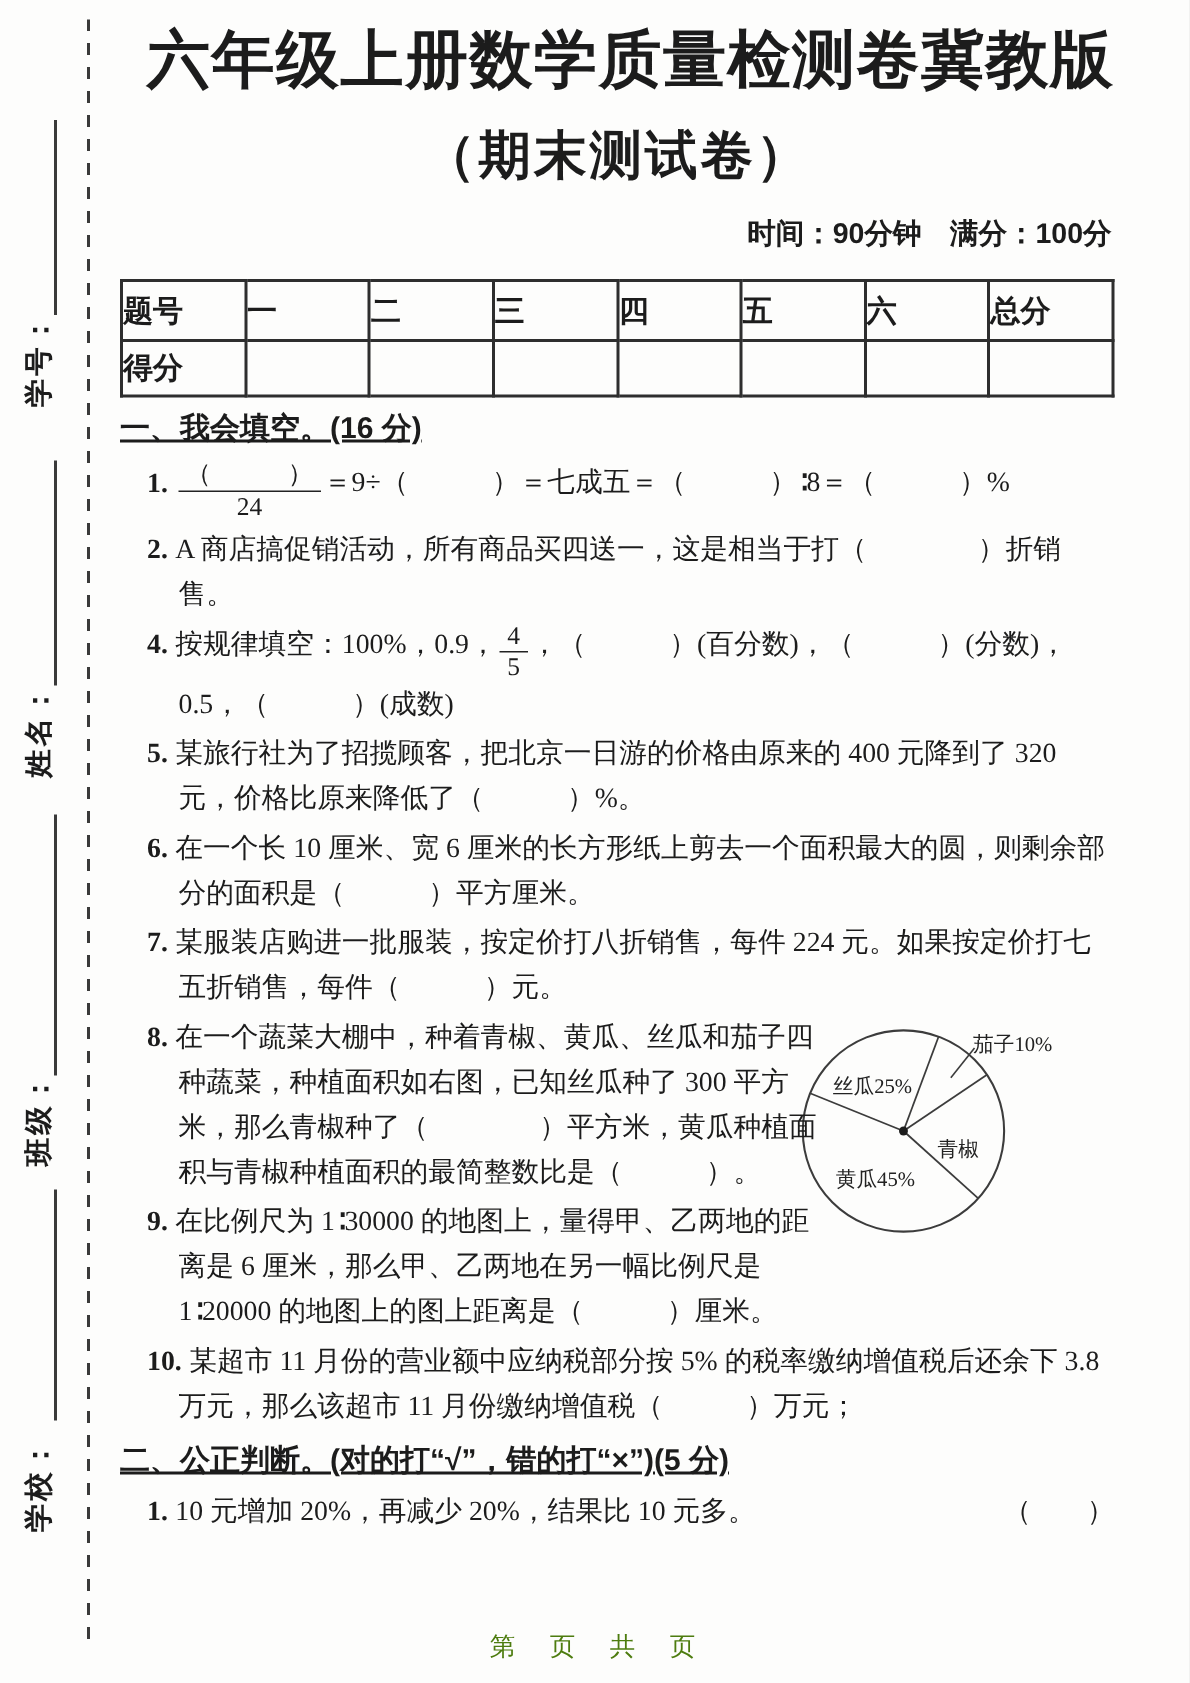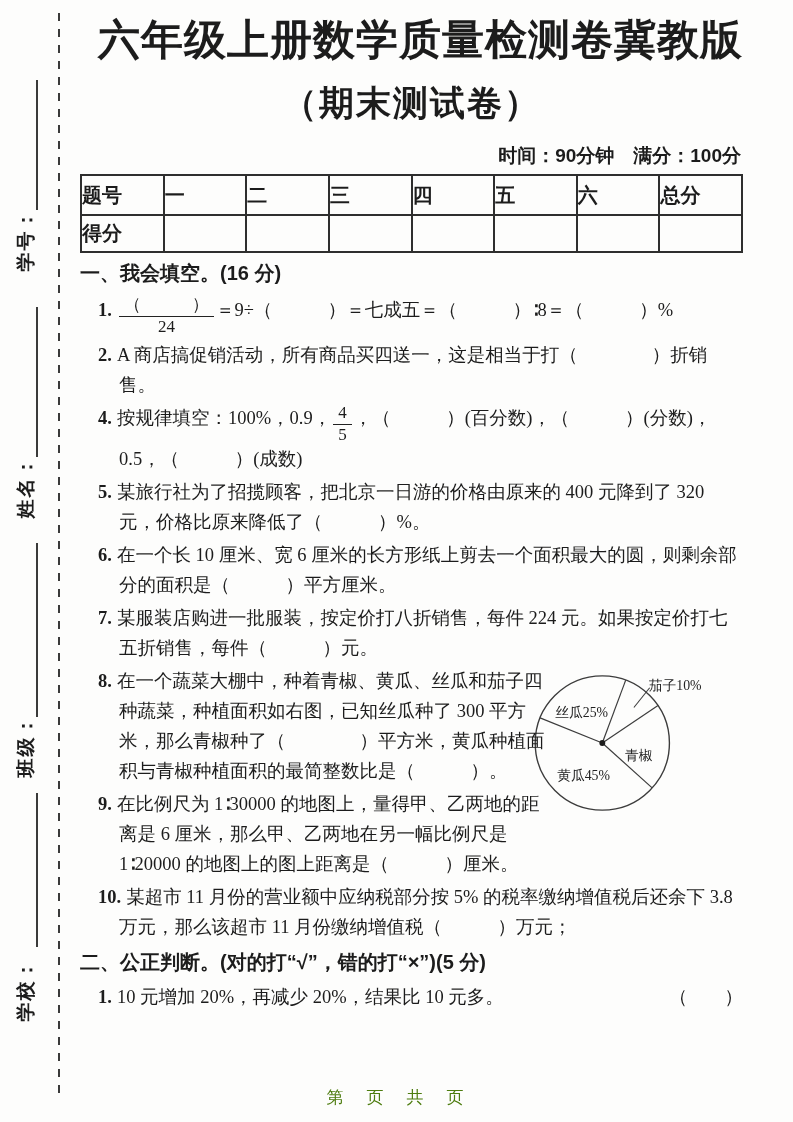--- a/index.html
+++ b/index.html
@@ -20,31 +20,31 @@
   .l3 { top: 543px; height: 174px; }
   .l4 { top: 793px; height: 154px; }
   .p1 { top: 240px; } .p2 { top: 487px; } .p3 { top: 746px; } .p4 { top: 990px; }
 
   
   .content { position: absolute; left: 80px; top: 0; width: 663px; }
   .title { margin-top: 16px; text-align: right; font-size: 42px; font-weight: bold;
            font-family: "Liberation Sans", "DejaVu Sans", sans-serif; letter-spacing: 1px; line-height: 1.15; }
   .subtitle { margin-top: 16px; text-align: center; font-size: 35px; font-weight: bold;
               font-family: "Liberation Sans", "DejaVu Sans", sans-serif; letter-spacing: 2px; }
-  .meta { margin-top: 16px; margin-bottom: 5px; text-align: right; font-size: 19px; font-weight: bold;
+  .meta { margin-top: 16px; margin-bottom: 17px; text-align: right; font-size: 19px; font-weight: bold;
           font-family: "Liberation Sans", "DejaVu Sans", sans-serif; padding-right: 2px; }
 
   table.score { width: 100%; border-collapse: collapse; table-layout: fixed; }
   table.score th, table.score td { border: 2px solid #2e2e2e; text-align: left;
           font-family: "Liberation Sans", "DejaVu Sans", sans-serif; font-weight: bold; font-size: 20px; }
   table.score tr.hdr  { height: 40px; }
   table.score tr.scr  { height: 37px; }
 
   .sec-head { margin-top: 7px; font-size: 20px; font-weight: bold;
-              font-family: "Liberation Sans", "DejaVu Sans", sans-serif; }
+              font-family: "Liberation Sans", "DejaVu Sans", sans-serif; text-decoration: underline; }
 
   .q { font-size: 18.5px; line-height: 30px; margin-top: 4px;
        padding-left: 39px; text-indent: -21px; }
   .q .qnum { font-weight: bold; padding-right: 5px; }
   .q2l { margin-top: 3px; }
 
   .frac { display: inline-block; text-align: center; vertical-align: -0.9em;
           line-height: 1.1; font-size: 17px; margin: 0 2px; text-indent: 0; }
   .frac .fn { display: block; border-bottom: 1.6px solid #222; padding: 0 5px 1px; }
   .frac .fd { display: block; padding-top: 1px; }

